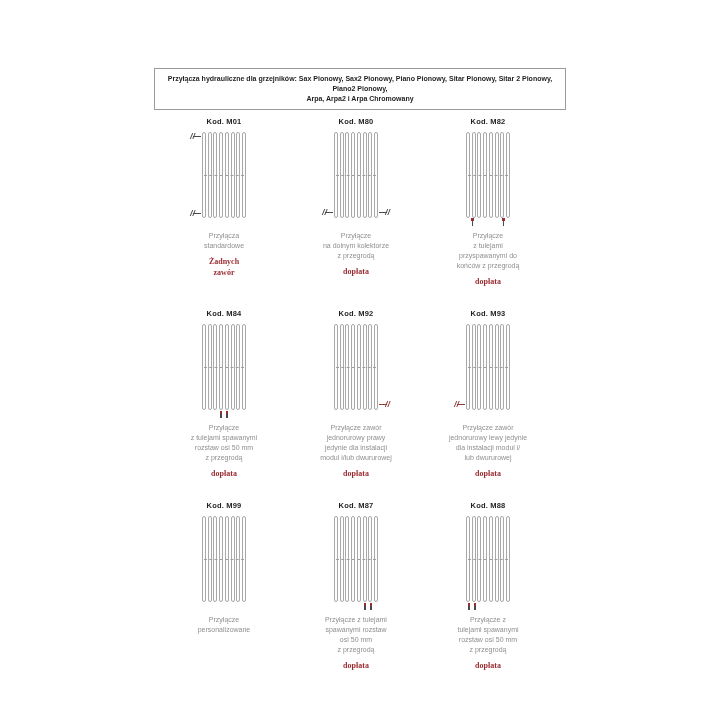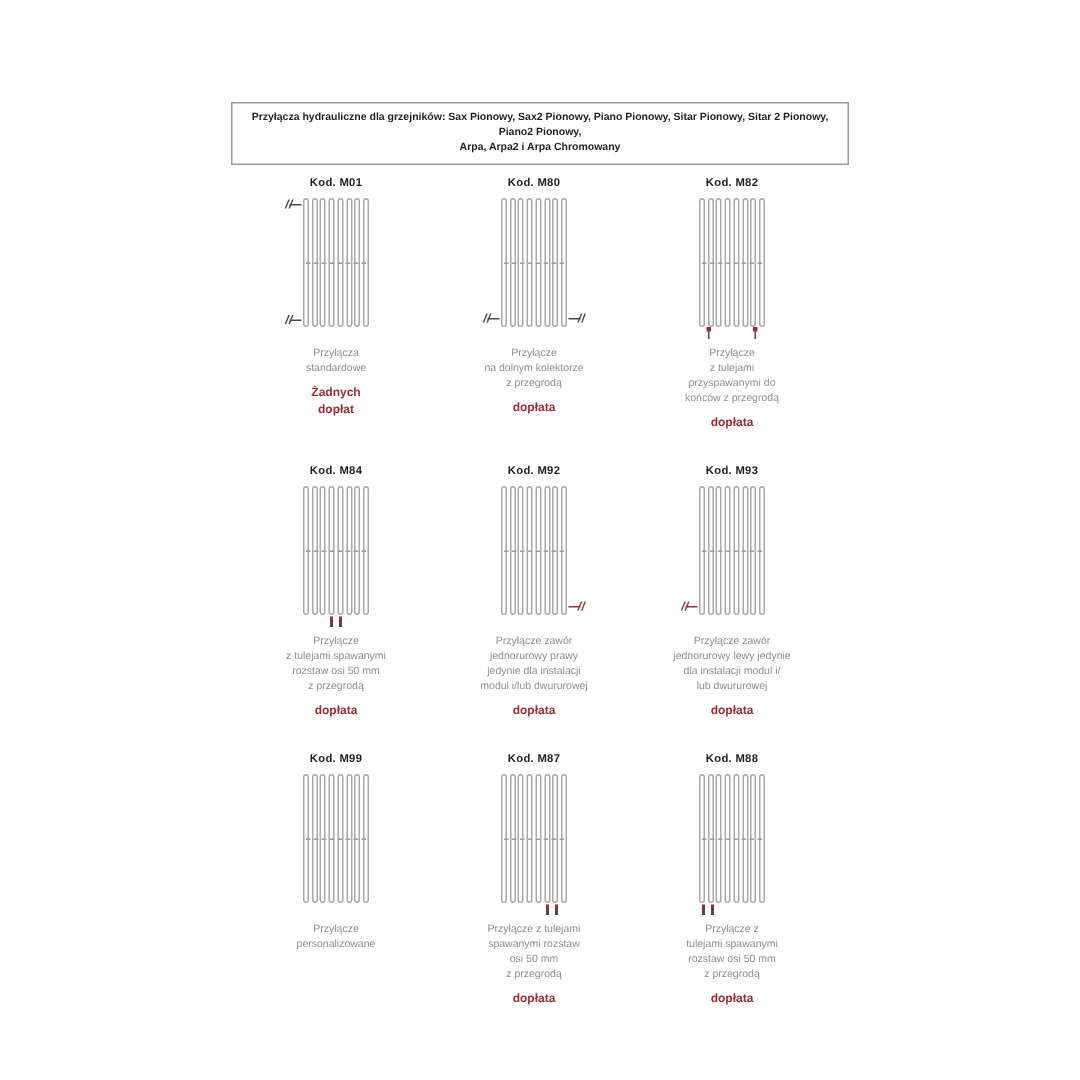--- a/index.html
+++ b/index.html
@@ -16,21 +16,21 @@
   .cell{position:relative;text-align:center;padding-top:3px;box-sizing:border-box;}
   .code{font-size:7.5px;font-weight:bold;color:#1f1f1f;line-height:10px;margin-bottom:5px;letter-spacing:.2px;}
 
   .rad-wrap{position:relative;width:44px;height:86px;margin:0 auto;}
   .radiator{position:absolute;inset:0;display:flex;justify-content:space-between;}
   .tube{width:4px;height:100%;box-sizing:border-box;border:1px solid #a9a9a9;border-radius:3px;background:#fdfdfd;}
   .radiator::after{content:"";position:absolute;left:2px;right:2px;top:50%;
     border-top:1px dashed #9d9d9d;}
 
   .desc{margin-top:13px;font-size:7px;line-height:10px;color:#8f8f8f;}
-  .price{margin-top:5px;font-size:8px;font-weight:bold;color:var(--accent,#9b2d32);line-height:11px;}
+  .price{margin-top:5px;font-size:8px;font-weight:bold;color:var(--accent,#9b2d32);line-height:11px;font-family:Liberation Serif, serif;}
 
   
   .conn{position:absolute;}
   
   .side{width:11px;height:6px;}
   .side::before{content:"";position:absolute;top:3px;width:8px;height:1px;background:var(--pipe,#4a4a4a);}
   .side.left::before{right:0;}
   .side.right::before{left:0;}
   .side::after{content:"";position:absolute;top:0;width:1px;height:6px;background:var(--pipe,#4a4a4a);
     box-shadow:2.5px 0 0 var(--pipe,#4a4a4a);transform:skewX(-22deg);}
@@ -84,21 +84,21 @@
           </div>
     <div class="conn side left c-top-left-inlet"></div>
           <div class="conn side left c-bottom-left-inlet"></div>
         </div>
     <div class="desc">
           <div>Przyłącza</div>
           <div>standardowe</div>
         </div>
     <div class="price">
           <div>Żadnych</div>
-          <div>dopłat</div>
+          <div>zawór</div>
         </div>
   </div>
 
   <div class="cell">
     <div class="code">Kod. M80</div>
     <div class="rad-wrap">
       <div class="radiator">
             <div class="tube"></div>
             <div class="tube"></div>
             <div class="tube"></div>

